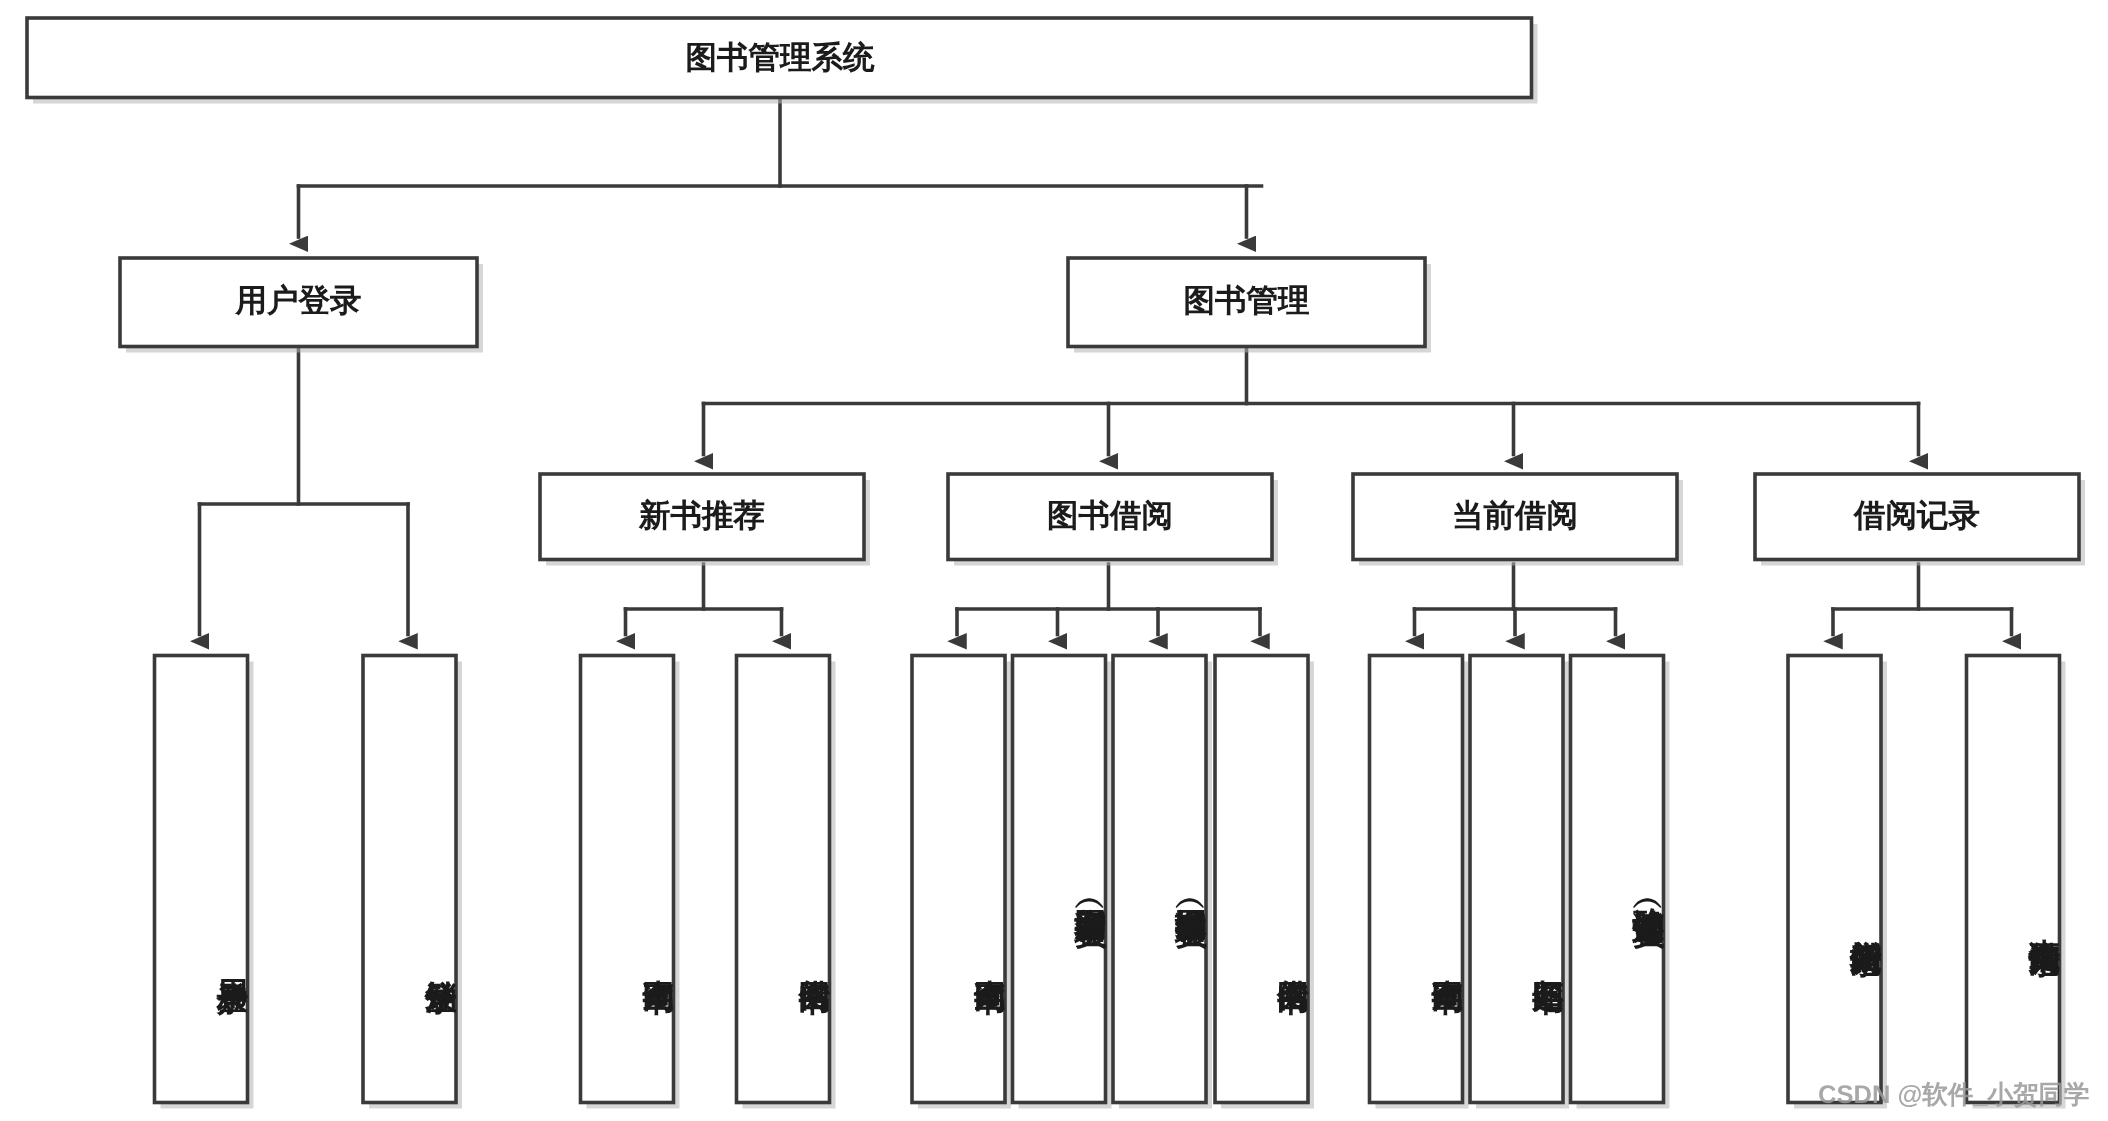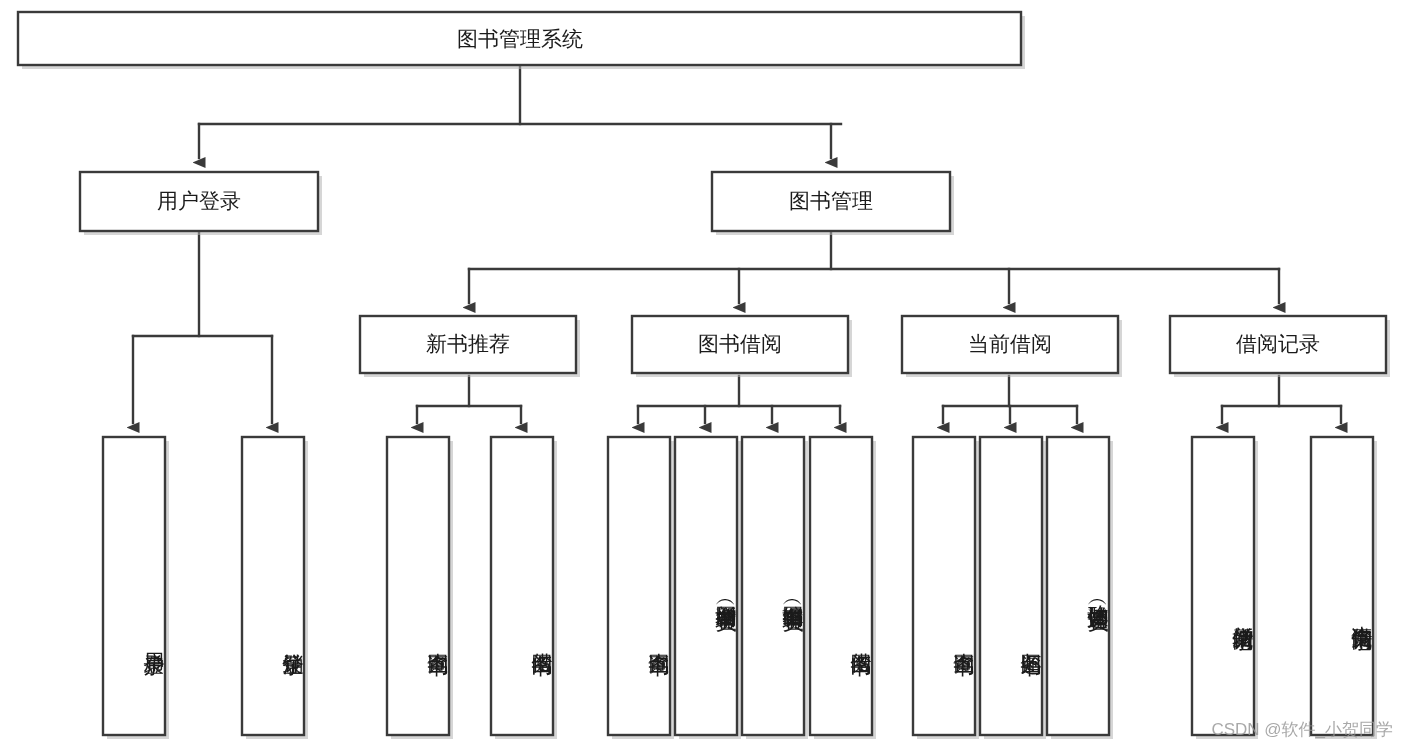--- a/index.html
+++ b/index.html
@@ -10,20 +10,21 @@
   }
   body {
     font-family: "Liberation Sans", "DejaVu Sans", sans-serif;
   }
   #diagram-root {
     position: relative;
     width: 1405px;
     height: 747px;
     background: #ffffff;
     overflow: hidden;
+    font-weight: bold;
   }
   svg.tree-canvas {
     position: absolute;
     left: 0;
     top: 0;
     width: 1405px;
     height: 747px;
     display: block;
   }
   .node-box {

